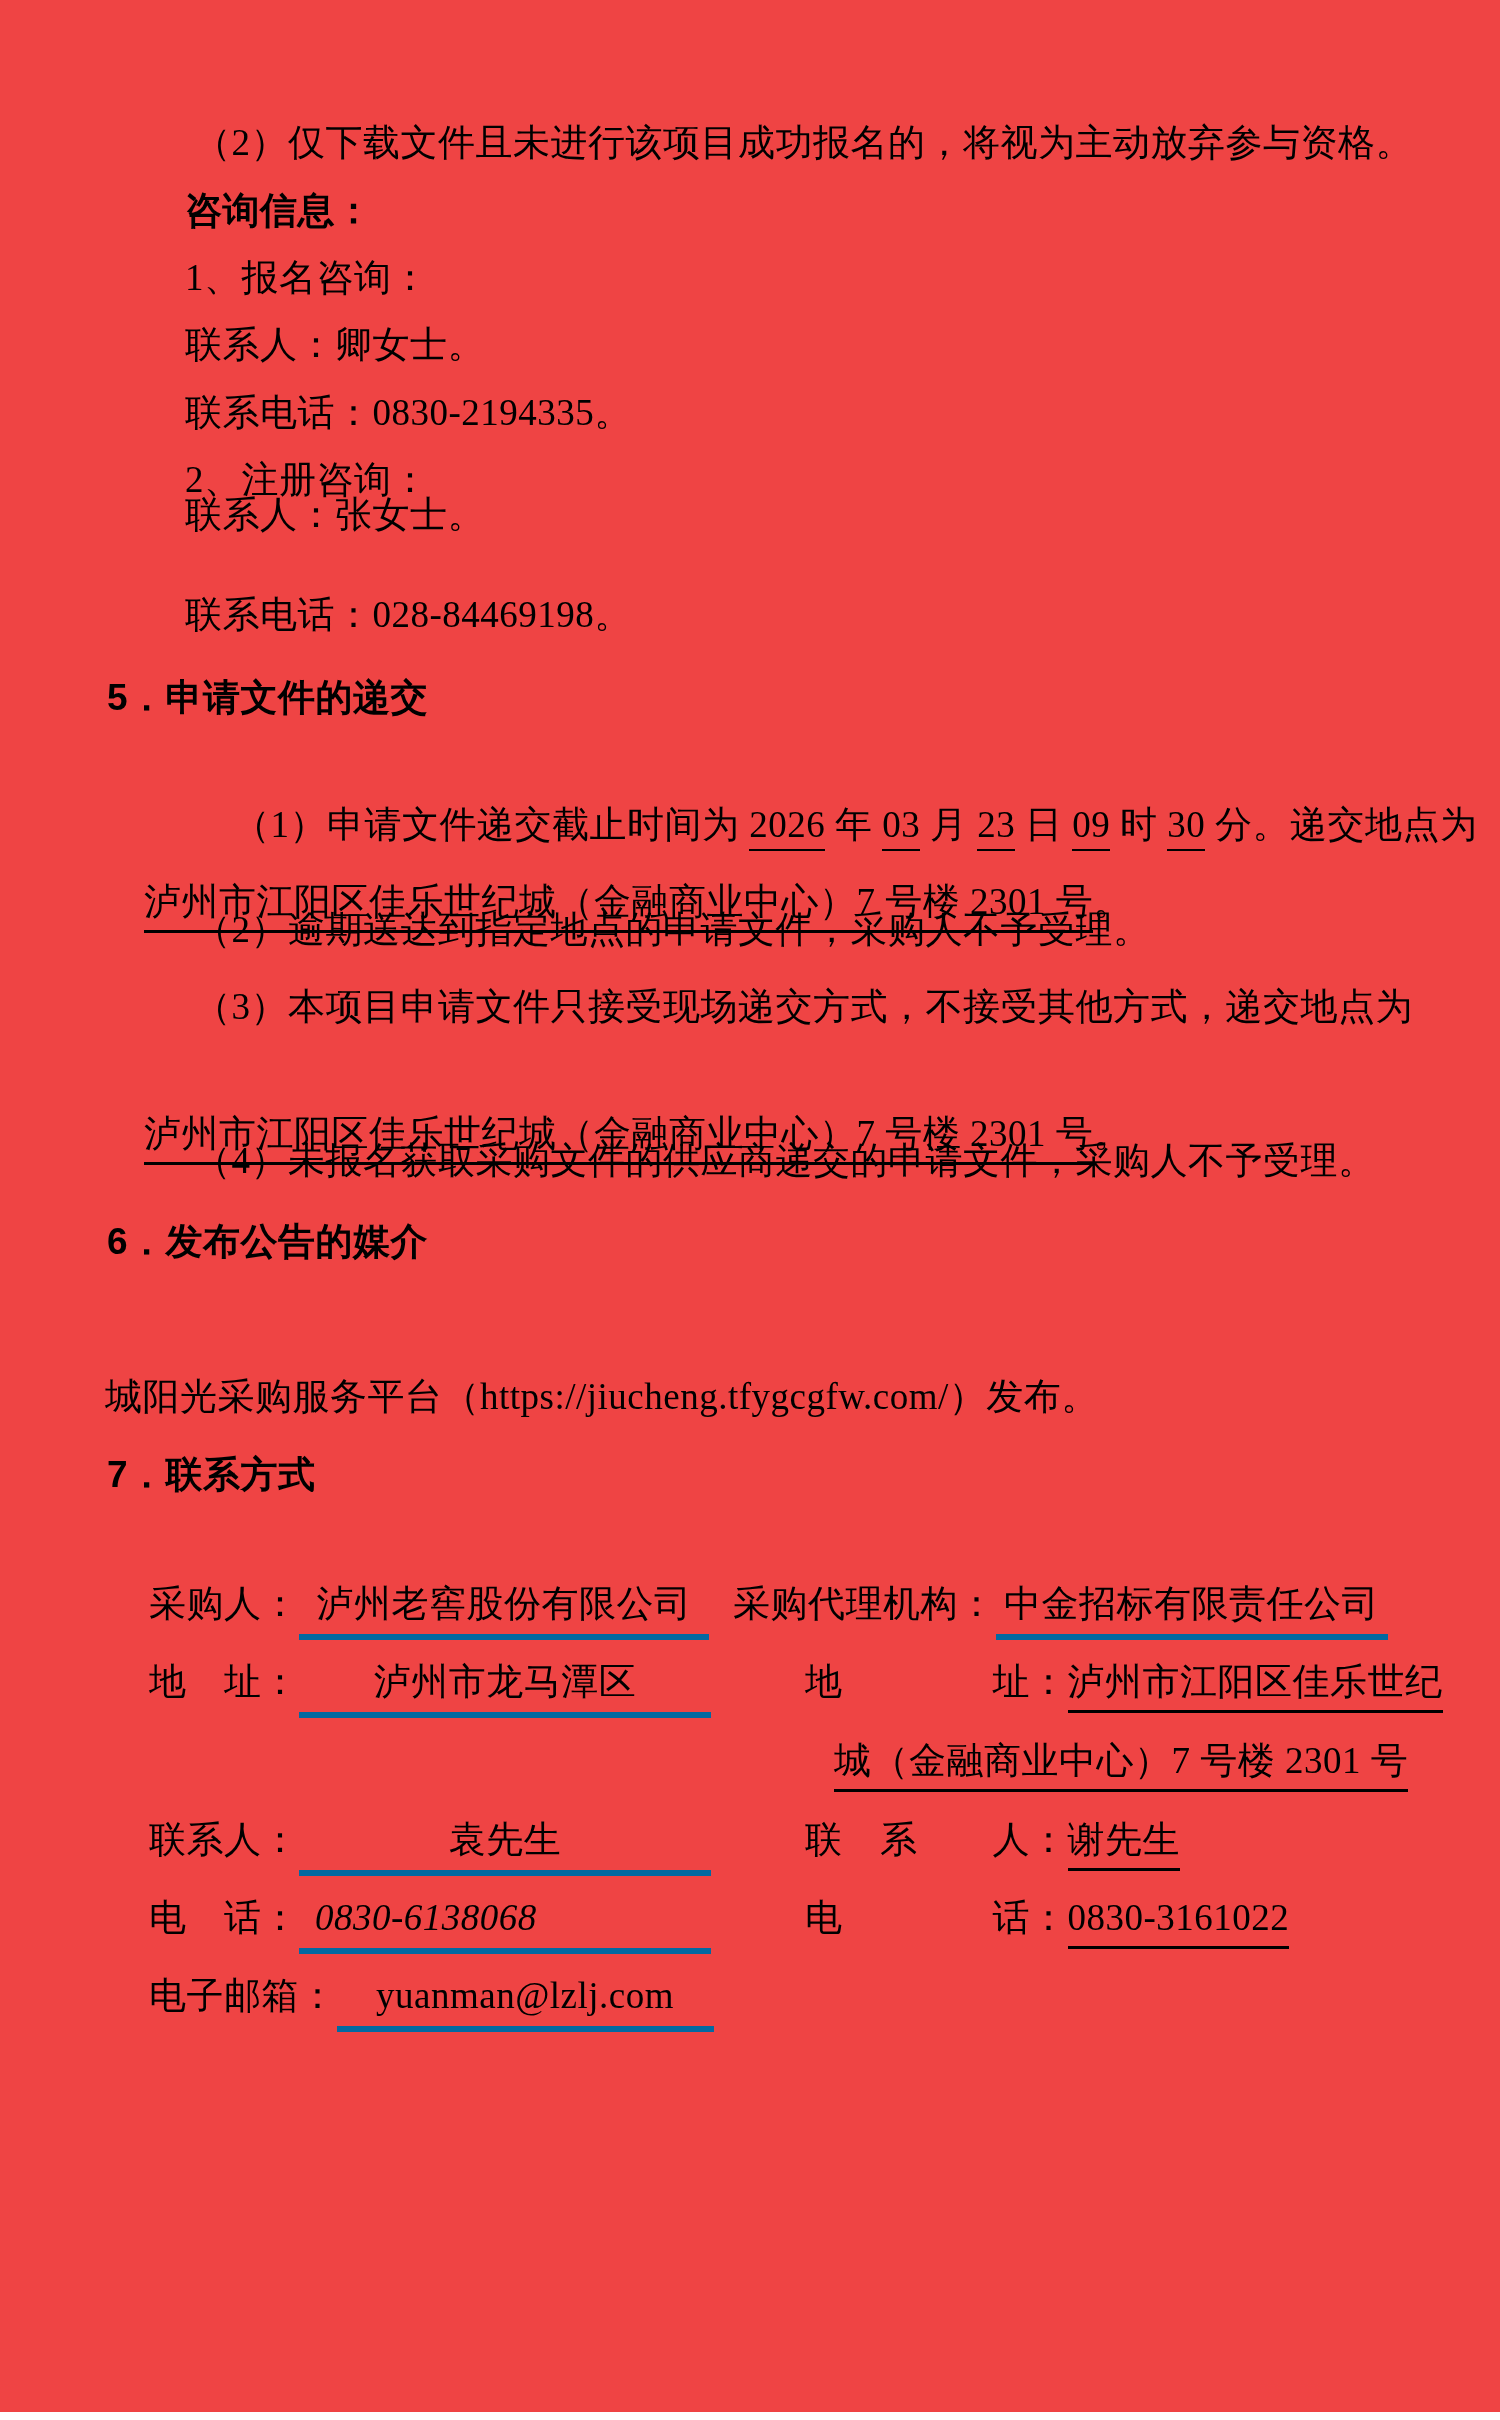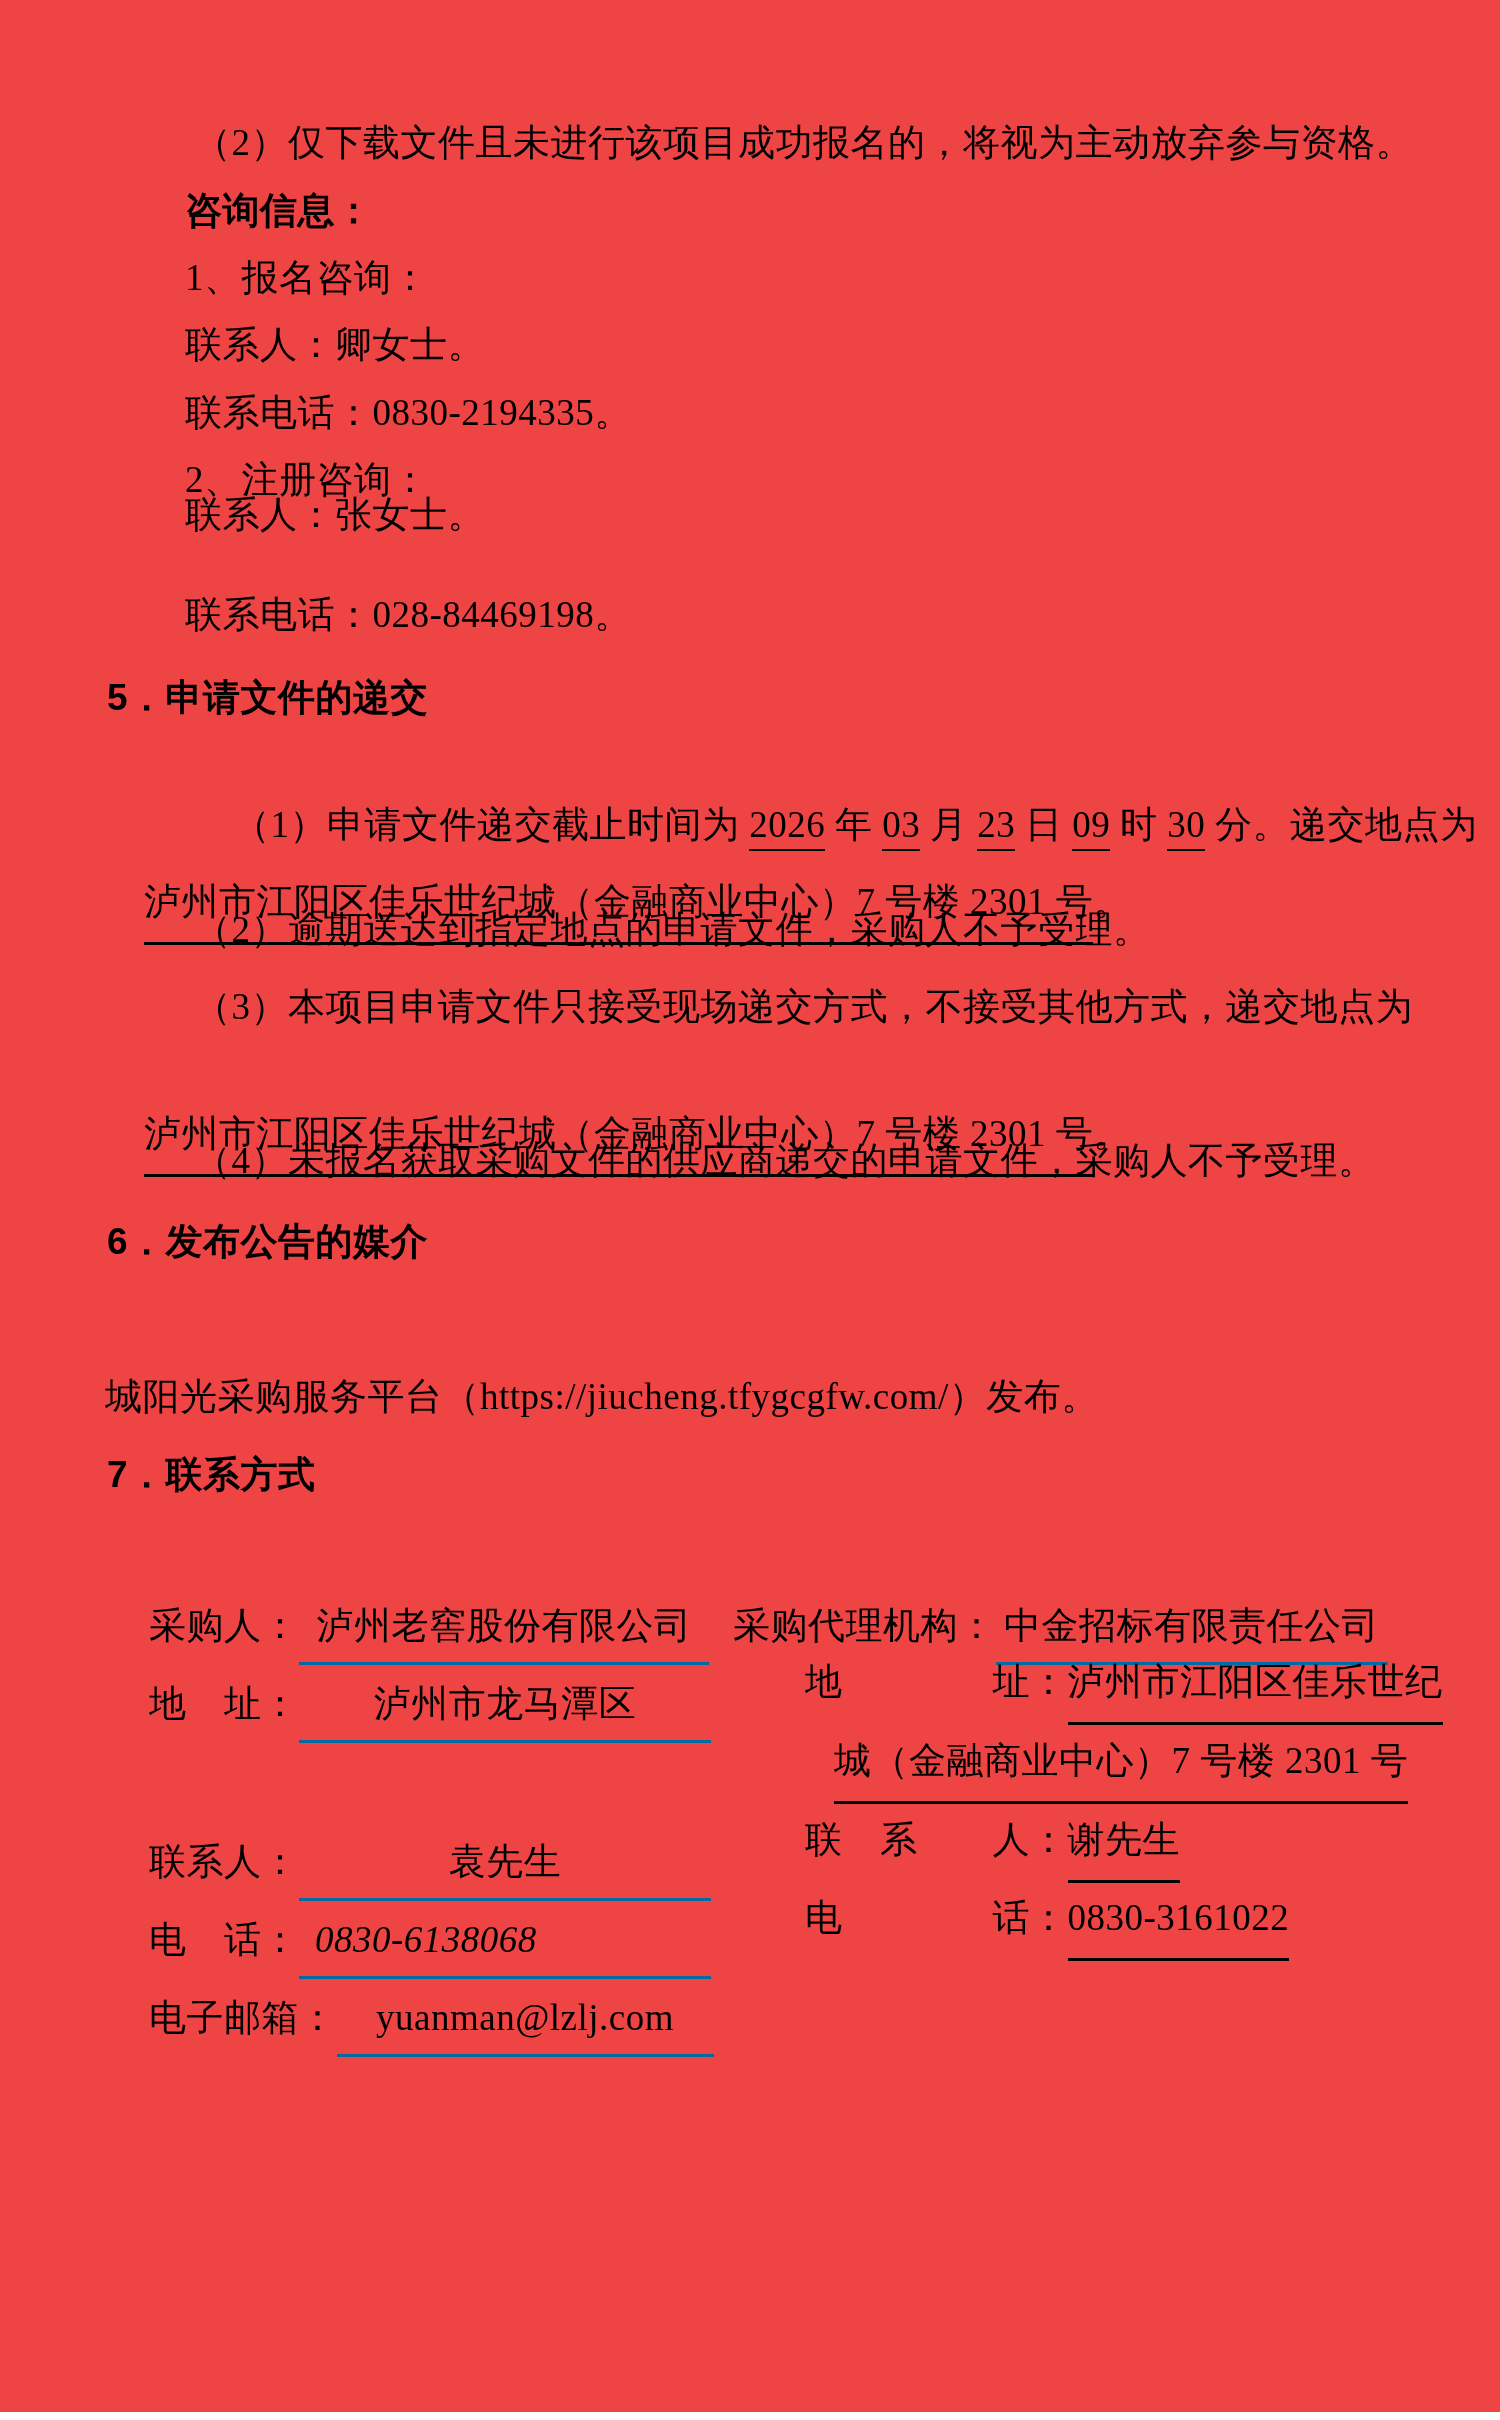--- a/index.html
+++ b/index.html
@@ -20,29 +20,28 @@
     white-space:pre;
   }
   .heading {
     font-weight:bold;
     font-family:"Liberation Sans","DejaVu Sans",sans-serif;
   }
   .boldserif { font-weight:bold;text-align:right; }
   
   .u  { border-bottom:2px solid #000; padding-bottom:4px; }
   
-  .u3 { border-bottom:3px solid #000; padding-bottom:20px; }
+  .u3 { border-bottom:3px solid #000; padding-bottom:8px; }
   
   .blank {
     display:inline-block;
-    border-bottom:3px solid #0369a1;
+    border-bottom:6px solid #0369a1;
     text-align:center;
-    padding-bottom:11px;
+    padding-bottom:5px;
     vertical-align:baseline;
-    margin-top:22px;
   }
   .blank.leftpad { text-align:left; padding-left:16px;font-style:italic; }
 </style>
 </head>
 <body>
 
 <div class="page">
 
   <div class="line" style="left:194px; top:118px">（2）仅下载文件且未进行该项目成功报名的，将视为主动放弃参与资格。</div>
   <div class="line boldserif" style="left:185px; top:186px">咨询信息：</div>

